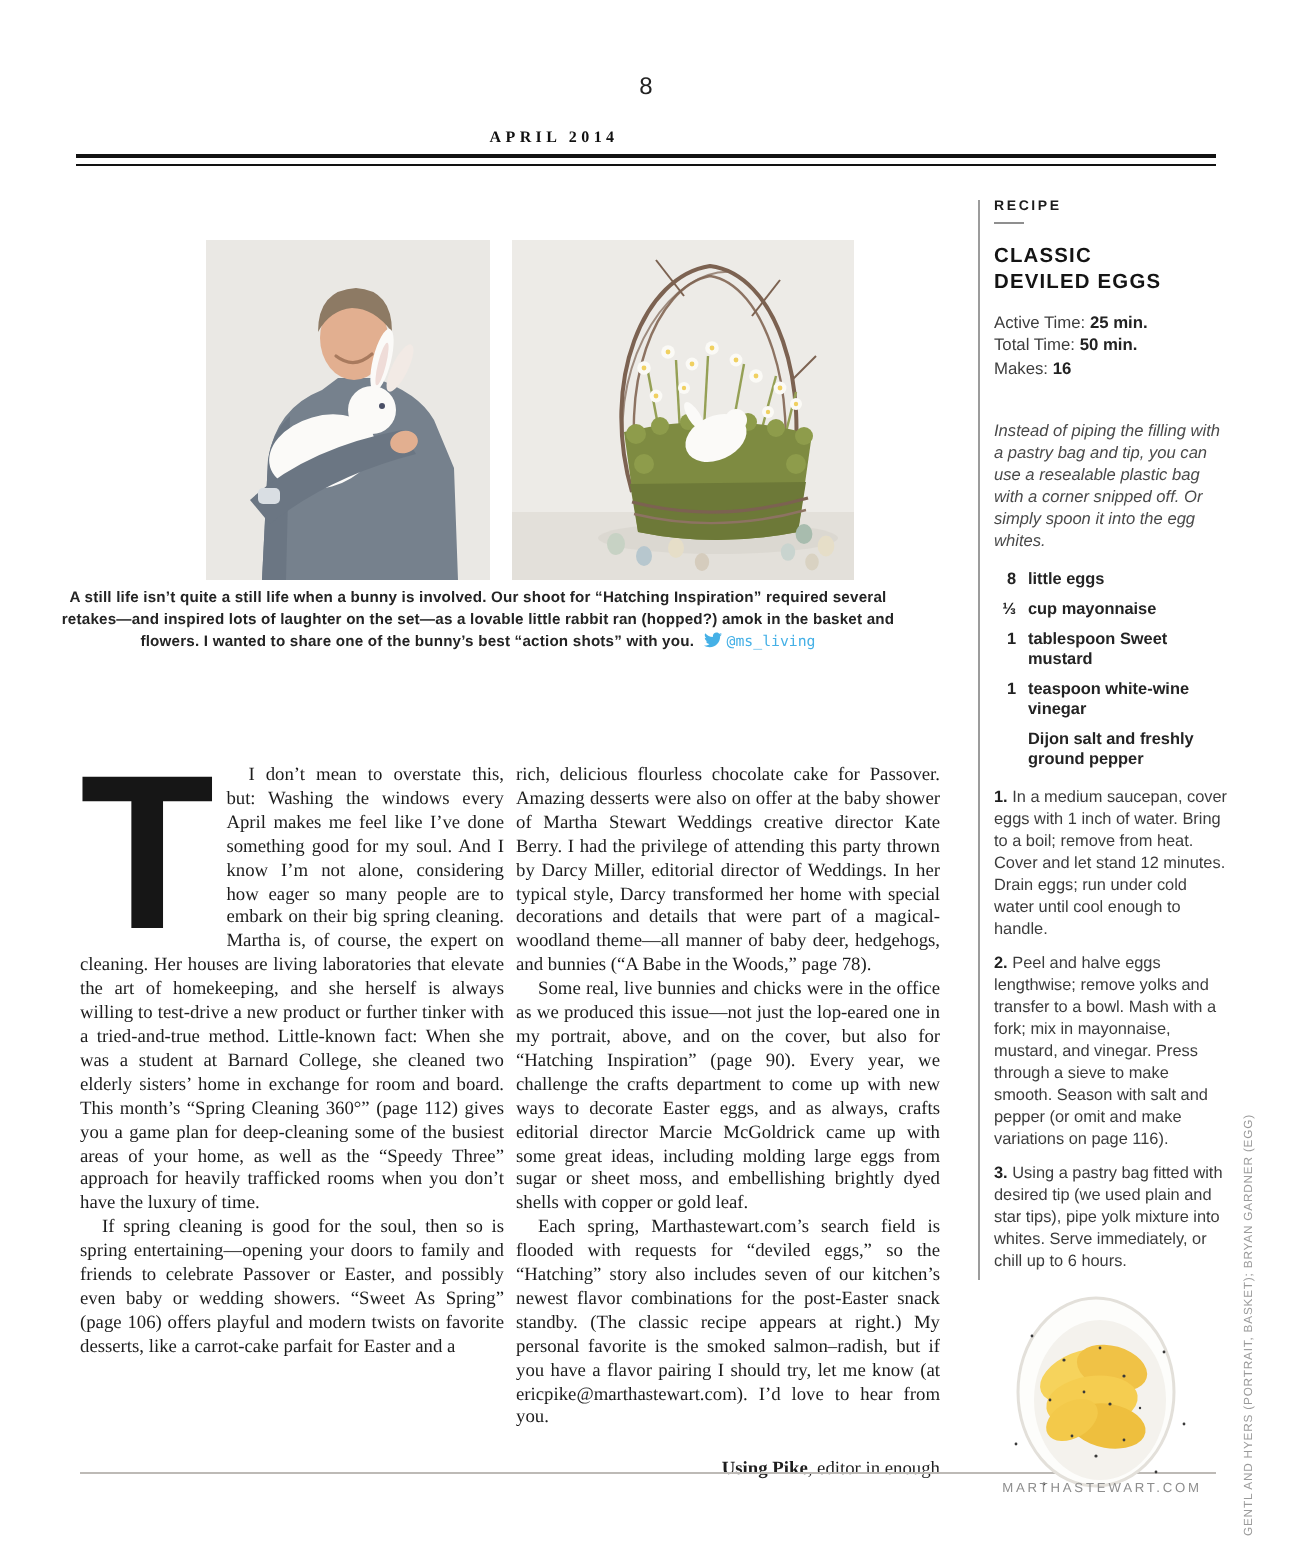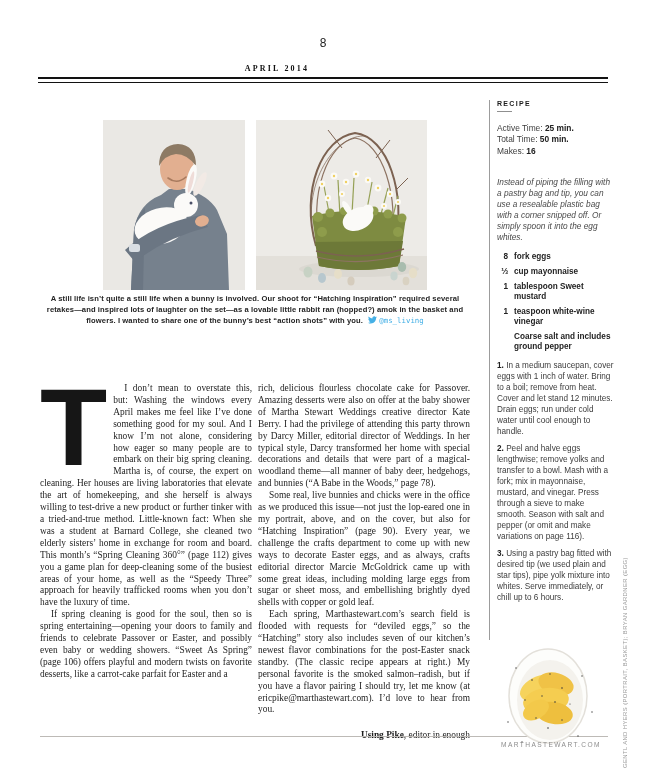--- a/index.html
+++ b/index.html
@@ -13,21 +13,21 @@
   .issue-date { top:64px; left:0; width:554px; text-align:center; font:700 8px/10px "Liberation Serif",serif; letter-spacing:2.2px; color:#111; }
   .rule-thick { top:77px; left:38px; width:570px; height:0; border-top:2.4px solid #121212; }
   .rule-thin  { top:82px; left:38px; width:570px; height:0; border-top:1px solid #121212; }
 
   
   .photo { overflow:hidden; }
   .photo-portrait { top:120px; left:103px; width:142px; height:170px; }
   .photo-basket   { top:120px; left:256px; width:171px; height:170px; }
 
   
-  .caption { top:294px; left:40px; width:430px; text-align:center;
+  .caption { top:294px; left:24px; width:430px; text-align:center;
              font:600 7.6px/10.8px "Liberation Sans",sans-serif; color:#242424; letter-spacing:.1px; }
   .tw-handle { color:#45b0e6; font:400 7.4px "DejaVu Sans Mono",monospace; letter-spacing:0; cursor:pointer; }
   .tw-bird { display:inline-block; vertical-align:-1px; margin:0 2px 0 3px; }
 
   
   .col { top:383px; width:212px; font:400 9.4px/11.9px "Liberation Serif",serif;
          text-align:justify; color:#1d1d1d; }
   .col-1 { left:40px; }
   .col-2 { left:258px; }
   .col p + p { text-indent:11px; }
@@ -189,47 +189,49 @@
   <p class="byline"><b>Using Pike</b><span>, editor in enough</span></p>
 </div>
 
 <div class="abs bottom-rule"></div>
 
 <div class="abs side-divider"></div>
 
 <div class="abs sidebar">
   <div class="recipe-label">RECIPE</div>
   <div class="recipe-label-rule"></div>
+  <div class="recipe-title">CLASSIC
+DEVILED EGGS</div>
 
   <div class="meta-row"><span>Active Time:</span> <b>25 min.</b></div>
   <div class="meta-row"><span>Total Time:</span> <b>50 min.</b></div>
   <div class="meta-row"><span>Makes:</span> <b>16</b></div>
 
   <div class="recipe-note">Instead of piping the filling with a pastry bag and tip, you can use a resealable plastic bag with a corner snipped off. Or simply spoon it into the egg whites.</div>
 
   <div class="ingredients">
     <div class="ing-row">
         <span class="ing-qty">8</span>
-        <span>fork eggs</span>
+        <span>little eggs</span>
       </div>
     <div class="ing-row">
         <span class="ing-qty">⅓</span>
         <span>cup mayonnaise</span>
       </div>
     <div class="ing-row">
         <span class="ing-qty">1</span>
         <span>tablespoon Sweet mustard</span>
       </div>
     <div class="ing-row">
         <span class="ing-qty">1</span>
         <span>teaspoon white-wine vinegar</span>
       </div>
     <div class="ing-row">
         <span class="ing-qty"></span>
-        <span>Coarse salt and includes ground pepper</span>
+        <span>Dijon salt and freshly ground pepper</span>
       </div>
   </div>
 
   <div class="steps">
     <div class="step"><b>1.</b> <span>In a medium saucepan, cover eggs with 1 inch of water. Bring to a boil; remove from heat. Cover and let stand 12 minutes. Drain eggs; run under cold water until cool enough to handle.</span></div>
     <div class="step"><b>2.</b> <span>Peel and halve eggs lengthwise; remove yolks and transfer to a bowl. Mash with a fork; mix in mayonnaise, mustard, and vinegar. Press through a sieve to make smooth. Season with salt and pepper (or omit and make variations on page 116).</span></div>
     <div class="step"><b>3.</b> <span>Using a pastry bag fitted with desired tip (we used plain and star tips), pipe yolk mixture into whites. Serve immediately, or chill up to 6 hours.</span></div>
   </div>
 </div>
 

